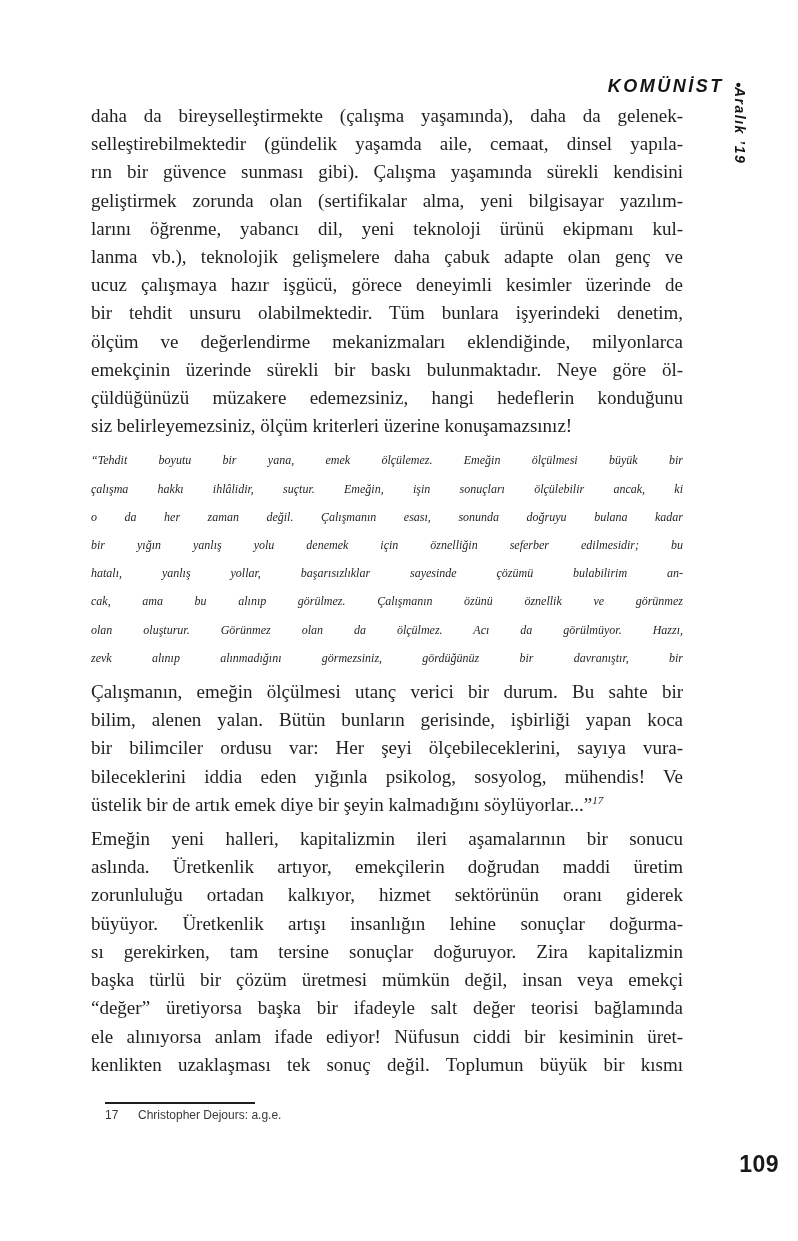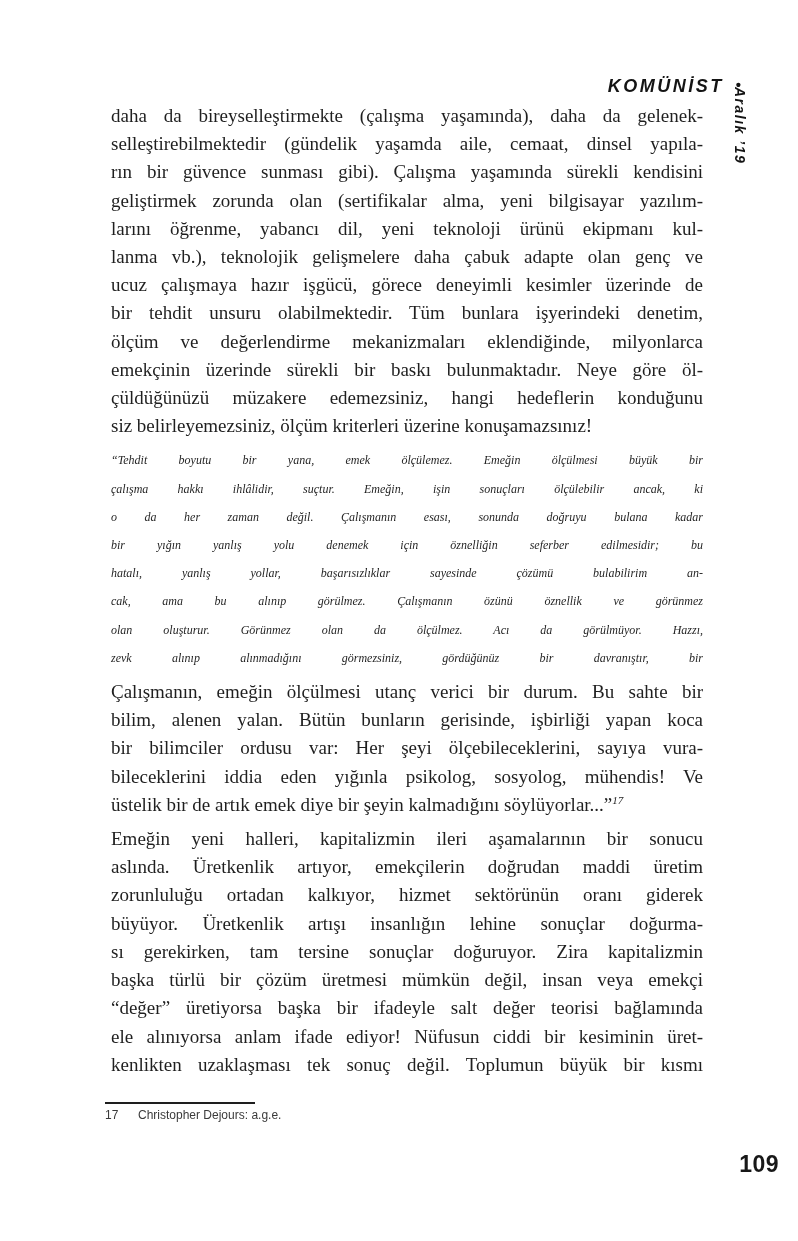--- a/index.html
+++ b/index.html
@@ -19,21 +19,21 @@
   }
   
   .issue-date {
     position:absolute; left:748px; top:87px; width:100px;
     transform:rotate(90deg); transform-origin:0 0;
     font-family:"Liberation Sans", sans-serif; font-weight:bold; font-style:italic;
     font-size:14px; letter-spacing:1.5px; color:#141414; white-space:nowrap;
   }
   
   .body-block {
-    position:absolute; left:111px; top:102px; width:592px;
+    position:absolute; left:91px; top:102px; width:592px;
     font-size:19px; line-height:28.2px;
   }
   .para { margin:0 0 6px 0; }
   .para:last-child { margin-bottom:0; }
   .line { text-align:justify; text-align-last:justify; }
   .line.last { text-align-last:left; }
   .para.quote .line { font-style:italic; font-size:12px; }
   sup.fn-ref { font-size:11px; font-style:italic; line-height:0; vertical-align:super; }
   
   .fn-rule { position:absolute; left:105px; top:1102px; width:150px; height:2px; background:#1e1e1e; }

